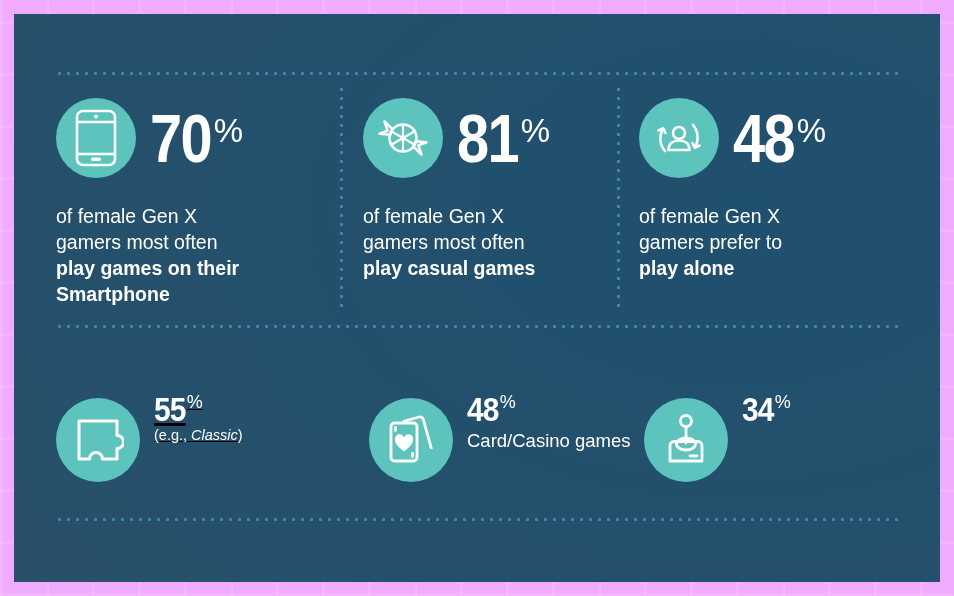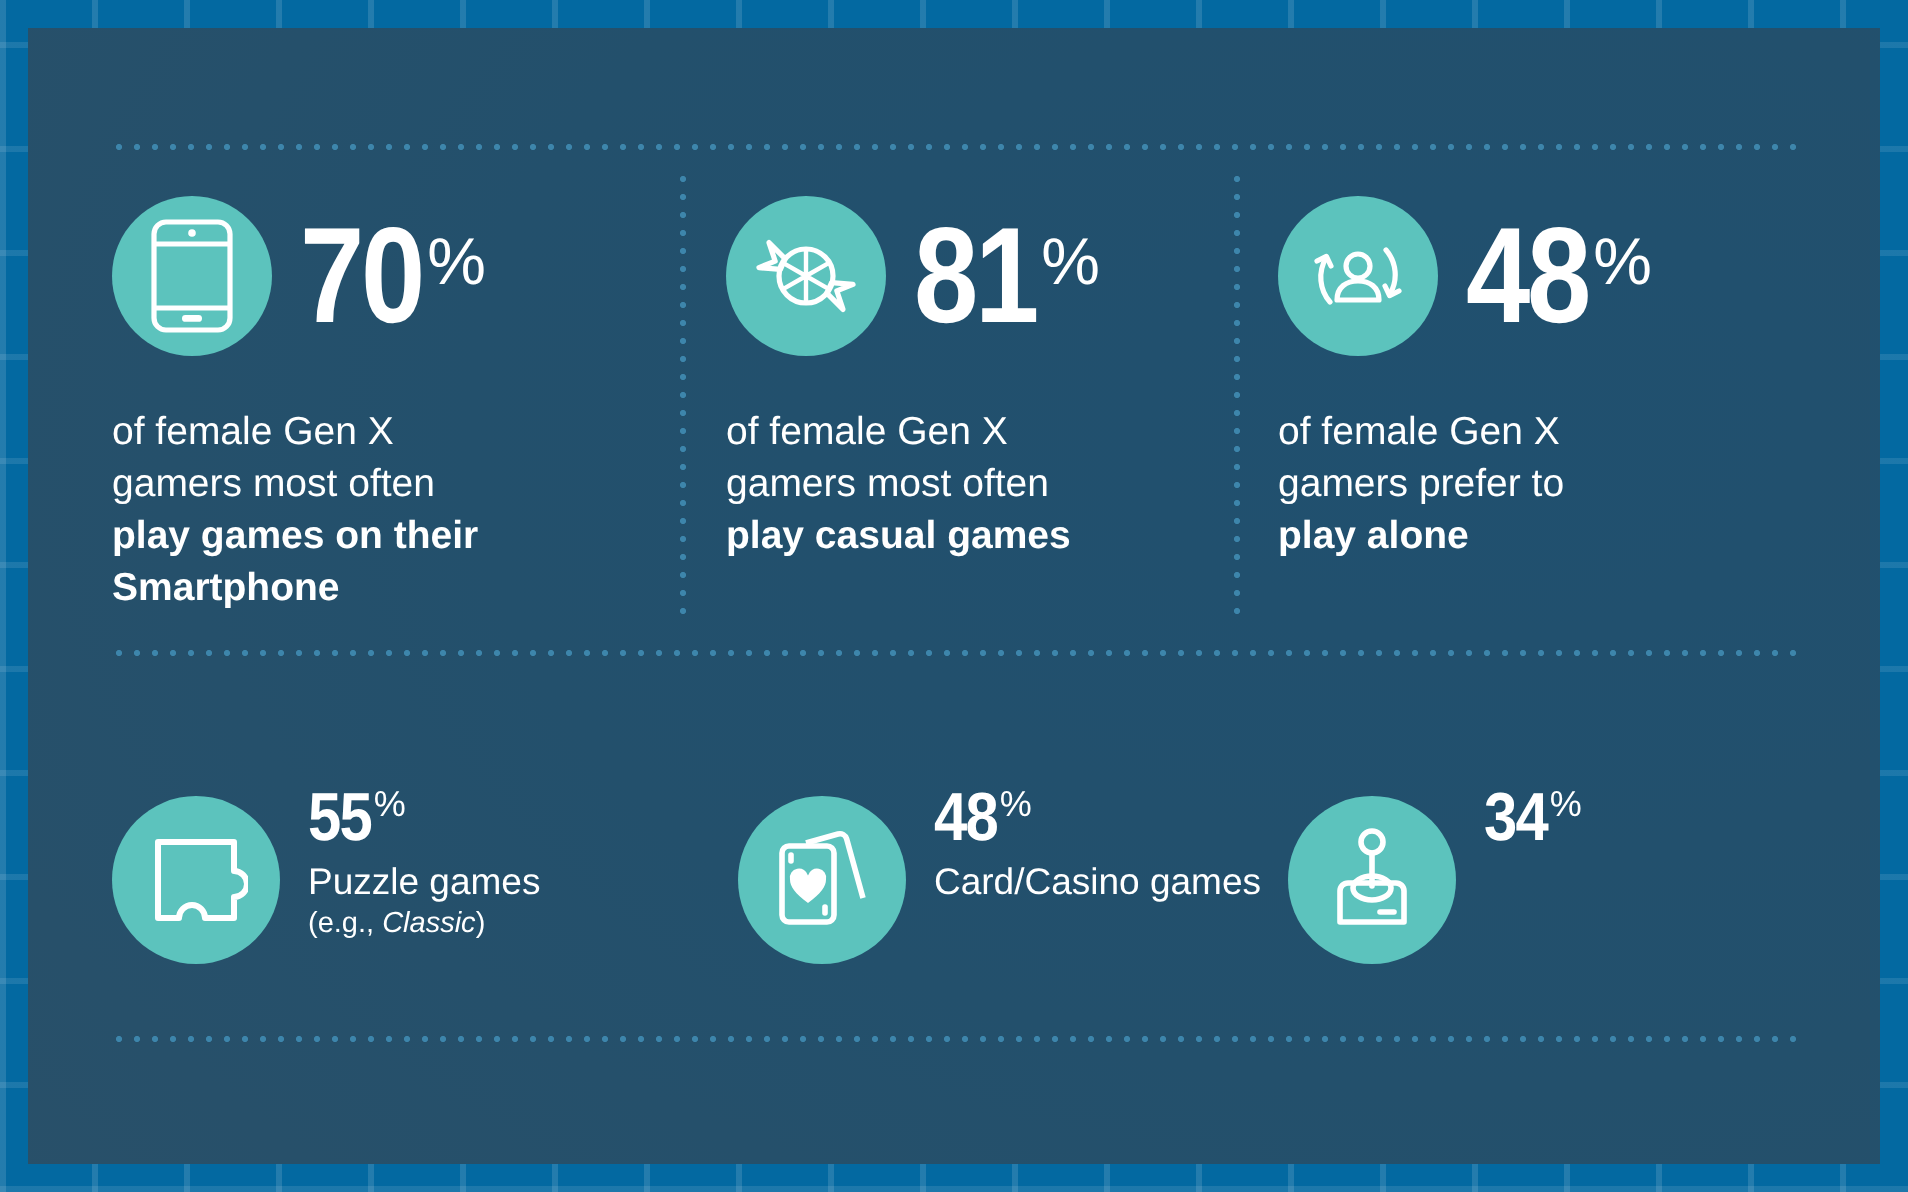--- a/index.html
+++ b/index.html
@@ -8,21 +8,21 @@
     width: 954px;
     height: 596px;
     overflow: hidden;
     font-family: "Liberation Sans", sans-serif;
   }
 
   #infographic {
     position: relative;
     width: 954px;
     height: 596px;
-    background: #0369a1;
+    background: #f0abfc;
   }
 
   
   .frame-pattern {
     position: absolute;
     inset: 0;
     background-image:
       repeating-linear-gradient(90deg, rgba(255,255,255,0.13) 0 3px, transparent 3px 46px),
       repeating-linear-gradient(0deg, rgba(255,255,255,0.10) 0 3px, transparent 3px 52px);
     pointer-events: none;
@@ -151,21 +151,21 @@
     left: 0;
     width: 926px;
     height: 110px;
   }
   .fav {
     position: absolute;
     top: 0;
     display: flex;
     align-items: flex-start;
   }
-  .fav.f1 { left: 42px; }
+  .fav.f1 { left: 42px; text-decoration: underline; }
   .fav.f2 { left: 355px; }
   .fav.f3 { left: 630px; }
 
   .fav-circle {
     width: 84px;
     height: 84px;
     border-radius: 50%;
     background: #5cc3bd;
     flex: 0 0 84px;
     display: flex;
@@ -304,21 +304,20 @@
         <div class="fav-circle">
           <svg width="52" height="52" viewBox="0 0 52 52" fill="none" stroke="#ffffff" stroke-width="3" stroke-linejoin="round">
             <path d="M7 7 H45 V21.5 a6.5 6.5 0 1 1 0 13 V45 H30.5 a6.5 6.5 0 1 0 -13 0 H7 Z"></path>
           </svg>
         </div>
         <div class="fav-body">
           <div class="fav-number">
             <span class="num">55</span>
             <span class="pct">%</span>
           </div>
-          <div class="fav-label">Puzzle games</div>
           <div class="fav-note"><span>(e.g., </span><i>Classic</i><span>)</span></div>
         </div>
       </div>
 
       <div class="fav f2">
         <div class="fav-circle">
           <svg width="52" height="54" viewBox="0 0 52 54" fill="none" stroke="#ffffff" stroke-width="2.8" stroke-linejoin="round">
             <path d="M18 8.5 L34 4 a3.5 3.5 0 0 1 4.3 2.4 L46.5 36"></path>
             <rect x="6" y="10" width="26" height="38" rx="3.5"></rect>
             <path d="M19 38.5 c-6.5 -5 -9 -8.2 -9 -11.8 a4.6 4.6 0 0 1 9 -1.9 a4.6 4.6 0 0 1 9 1.9 c0 3.6 -2.5 6.8 -9 11.8 Z" fill="#ffffff" stroke="none"></path>

